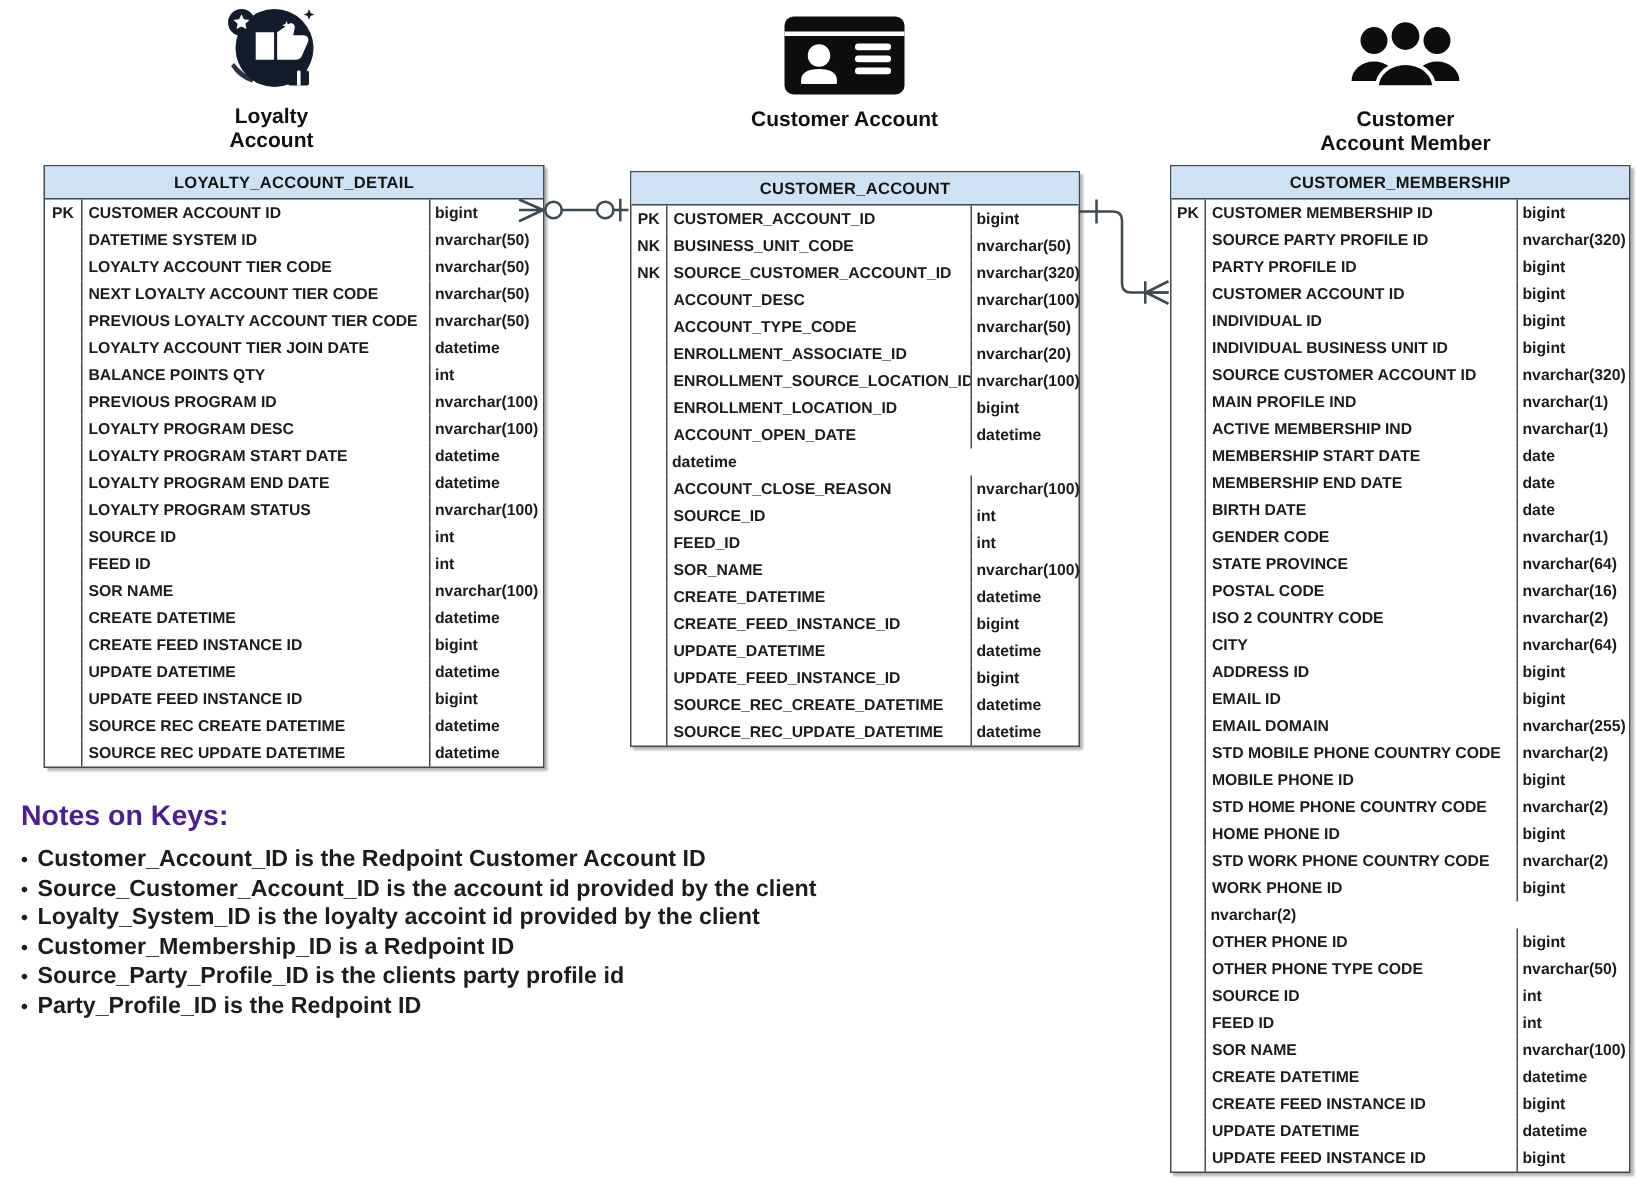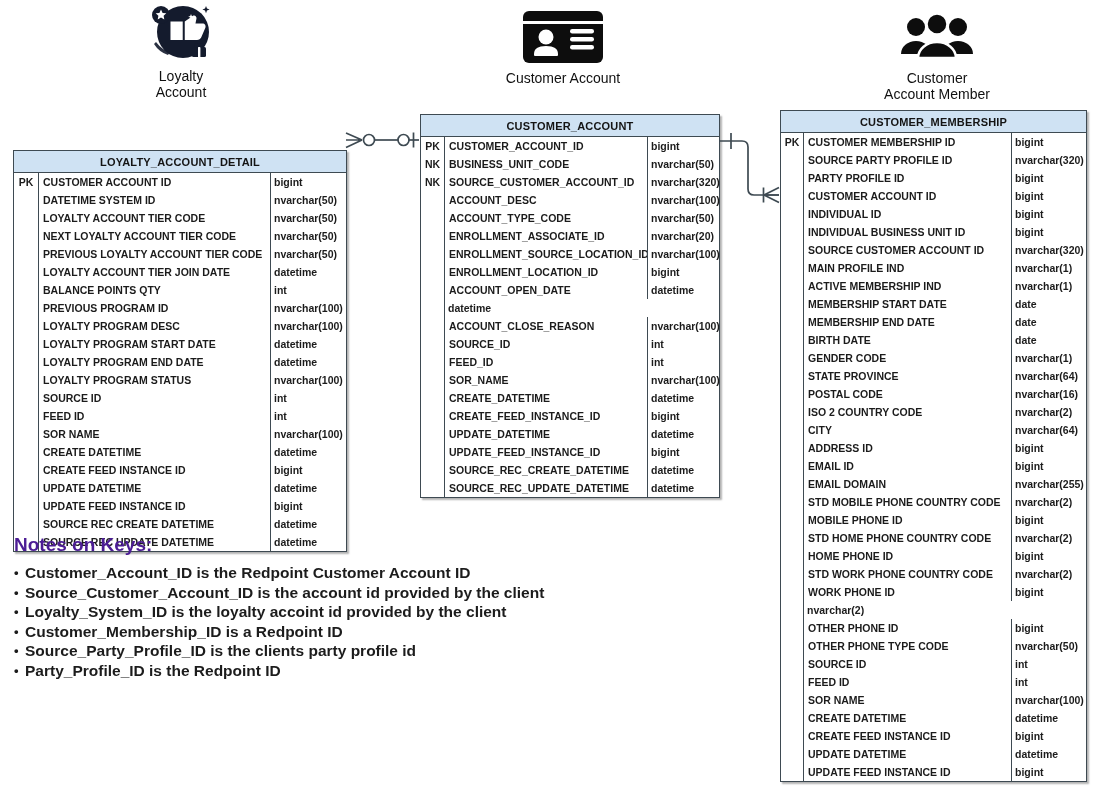--- a/index.html
+++ b/index.html
@@ -5,21 +5,21 @@
   html,body{margin:0;padding:0;}
   body{
     width:1093px;height:792px;background:#ffffff;
     font-family:"Liberation Sans",sans-serif;position:relative;overflow:hidden;
     -webkit-font-smoothing:antialiased;
   }
   .diagram{position:absolute;inset:0;}
 
   
   .entity-cluster{position:absolute;text-align:center;}
-  .entity-label{font-weight:normal;font-size:14px;line-height:15.5px;color:#101010;margin-top:3px;}
+  .entity-label{font-weight:bold;font-size:14px;line-height:15.5px;color:#101010;margin-top:3px;}
 
   
   .er-table{
     position:absolute;background:#ffffff;
     border:1px solid #3e4a52;
     box-shadow:2px 2px 1.5px rgba(90,90,90,0.45);
   }
   .er-header{
     height:21px;background:#cfe2f3;border-bottom:1px solid #3e4a52;
     display:flex;align-items:center;justify-content:center;
@@ -99,21 +99,21 @@
         <rect x="48" y="19" width="24" height="4.5" rx="2.2" fill="#ffffff"></rect>
         <rect x="48" y="27" width="24" height="4.5" rx="2.2" fill="#ffffff"></rect>
         <rect x="48" y="35" width="24" height="4.5" rx="2.2" fill="#ffffff"></rect>
       </svg>
     </span>
     <div class="entity-label">
       <div>Customer Account</div>
     </div>
   </div>
 
-  <div class="er-table t1" style="left:13px;top:110px;width:332px;margin-top:40px;">
+  <div class="er-table t1" style="left:29px;top:110px;width:332px;">
     <div class="er-header">LOYALTY_ACCOUNT_DETAIL</div>
     <div class="tbody">
         <div class="trow">
           <div class="tkey">PK</div>
           <div class="tname">CUSTOMER ACCOUNT ID</div>
           <div class="ttype">bigint</div>
         </div>
         <div class="trow">
           <div class="tkey"></div>
           <div class="tname">DATETIME SYSTEM ID</div>

